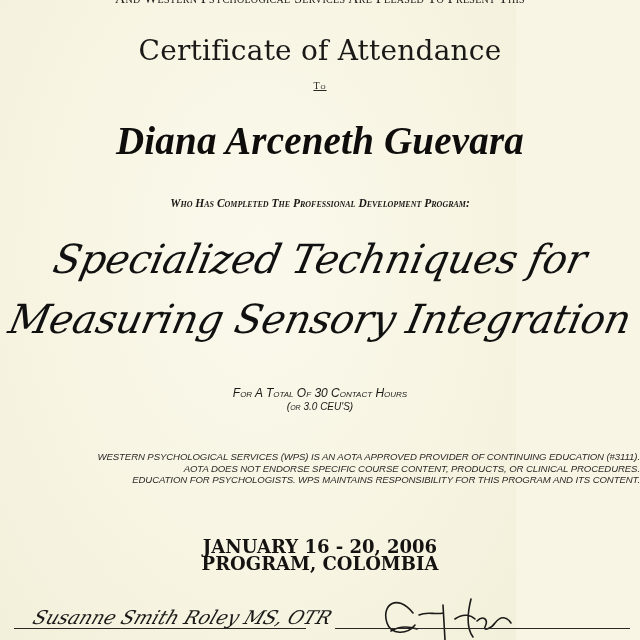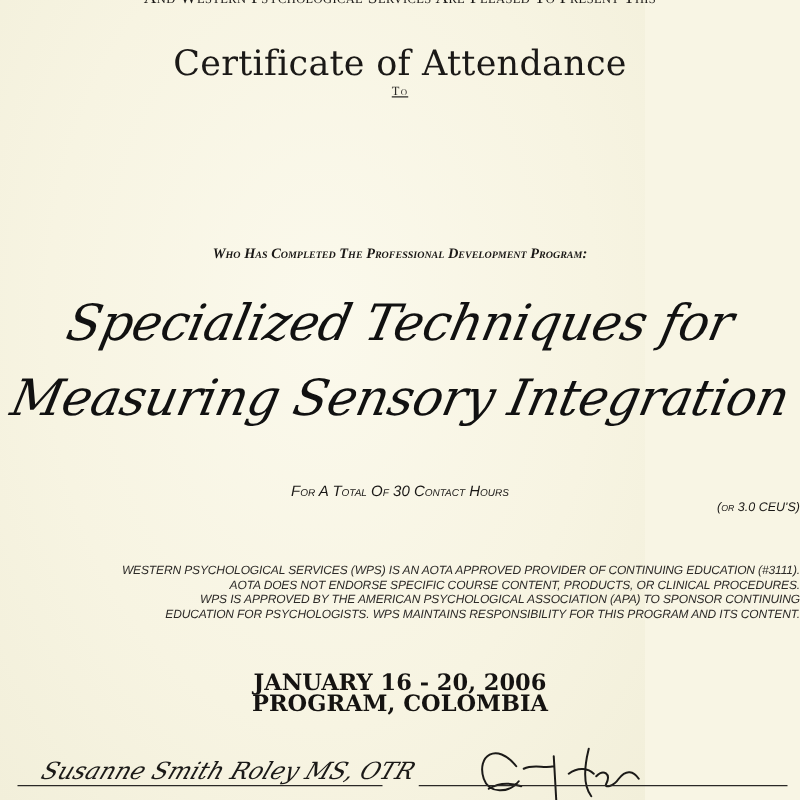--- a/index.html
+++ b/index.html
@@ -30,21 +30,21 @@
     }
     .title {
       top: 34px;
       font-size: 28px;
       font-family: "DejaVu Serif", "Liberation Serif", serif;
       font-weight: normal;
       letter-spacing: 0.2px;
       color: #1b1917;
     }
     .to {
-      top: 68px;
+      top: 80px;
       font-size: 10px;
       font-variant: small-caps;
       letter-spacing: 1px;
       color: #2a2826;
       text-decoration: underline;
     }
     .recipient {
       top: 118px;
       font-size: 39px;
       font-weight: bold;
@@ -75,21 +75,21 @@
 
     .hours {
       top: 386px;
       font-size: 12px;
       font-style: italic;
       font-variant: small-caps;
       font-family: "Liberation Sans", sans-serif;
       color: #1a1816;
       line-height: 14px;
     }
-    .hours .sub { font-size: 10px; text-align: right; }
+    .hours .sub { font-size: 10px; }
 
     .disclaimer {
       top: 451px;
       font-size: 9.6px;
       font-style: italic;
       font-family: "Liberation Sans", sans-serif;
       line-height: 11.5px;
       color: #2c2a28;
       letter-spacing: -0.1px;
       text-align: right;
@@ -136,35 +136,35 @@
 <body>
 
 <div class="page">
 
   <div class="abs top-line">And Western Psychological Services Are Pleased To Present This</div>
 
   <div class="abs title">Certificate of Attendance</div>
 
   <div class="abs to">To</div>
 
+  <div class="abs recipient">Diana Arceneth Guevara</div>
 
   <div class="abs completed">Who Has Completed The Professional Development Program:</div>
 
   <div class="abs program program-1">Specialized Techniques for</div>
   <div class="abs program program-2">Measuring Sensory Integration</div>
 
   <div class="abs hours">
     <div>For A Total Of 30 Contact Hours</div>
     <div class="sub">(or 3.0 CEU'S)</div>
   </div>
 
   <div class="abs disclaimer">
     <div>WESTERN PSYCHOLOGICAL SERVICES (WPS) IS AN AOTA APPROVED PROVIDER OF CONTINUING EDUCATION (#3111).</div>
     <div>AOTA DOES NOT ENDORSE SPECIFIC COURSE CONTENT, PRODUCTS, OR CLINICAL PROCEDURES.</div>
-    <div>WPS IS APPROVED BY THE AMERICAN PSYCHOLOGICAL ASSOCIATION (APA) TO SPONSOR CONTINUING</div>
     <div>EDUCATION FOR PSYCHOLOGISTS.  WPS MAINTAINS RESPONSIBILITY FOR THIS PROGRAM AND ITS CONTENT.</div>
   </div>
 
   <div class="abs date-block">
     <div>JANUARY 16 - 20, 2006</div>
     <div>PROGRAM, COLOMBIA</div>
   </div>
 
   <div class="sig sig-left">
     <div class="sig-text">Susanne Smith Roley MS, OTR</div>

